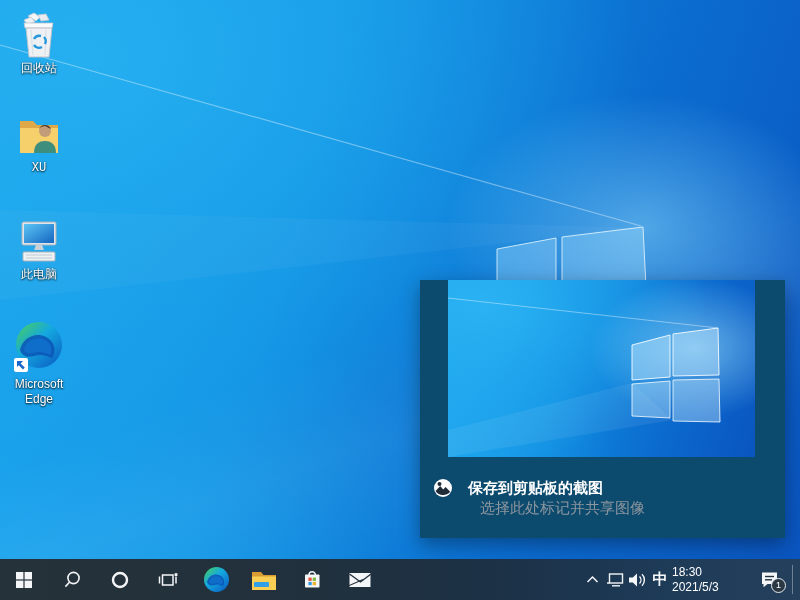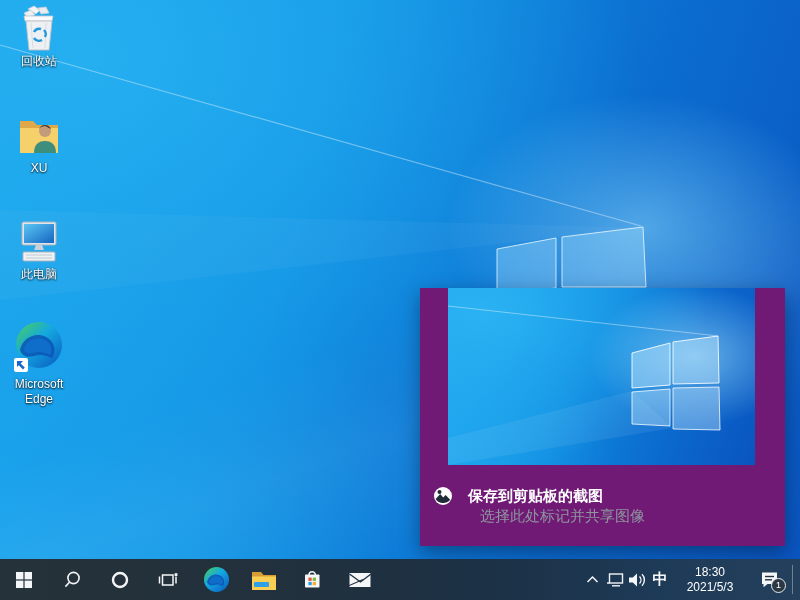--- a/index.html
+++ b/index.html
@@ -20,25 +20,25 @@
       linear-gradient(160deg, rgba(255,255,255,0) 55%, rgba(255,255,255,.05) 68%, rgba(255,255,255,0) 82%);
   }
   .wall-overlay { position:absolute; left:0; top:0; width:800px; height:559px; pointer-events:none; }
 
   
   .icon-item { position:absolute; left:5px; width:68px; display:flex; flex-direction:column;
     align-items:center; cursor:default; }
   .icon-item .glyph { display:block; }
   .icon-item .lbl { margin-top:3px; font-size:12px; line-height:15px; color:#fff; text-align:center;
     text-shadow:0 1px 2px rgba(0,0,0,.85), 0 0 2px rgba(0,0,0,.5); }
-  #di-recycle { top:5px; } #di-xu { top:112px; } #di-pc { top:218px; } #di-edge { top:320px; }
-
-  
-  .toast { position:absolute; left:420px; top:288px; width:365px; height:258px;
-    background:#701a75; box-shadow:0 6px 18px rgba(0,0,0,.35); }
+  #di-recycle { top:12px; } #di-xu { top:112px;font-family:Liberation Mono, monospace; } #di-pc { top:218px; } #di-edge { top:320px; }
+
+  
+  .toast { position:absolute; left:420px; top:280px; width:365px; height:258px;
+    background:#0c4a6e; box-shadow:0 6px 18px rgba(0,0,0,.35); }
   .toast .thumb { position:absolute; left:28px; top:0; width:307px; height:177px;
     background:
       radial-gradient(150px 100px at 247px 68px, rgba(170,235,255,.55), rgba(170,235,255,0) 70%),
       radial-gradient(340px 240px at 12% 14%, rgba(45,180,244,.9), rgba(45,180,244,0) 65%),
       radial-gradient(260px 200px at 2% 98%, rgba(40,175,244,.5), rgba(40,175,244,0) 60%),
       linear-gradient(108deg, #17a4ec 0%, #0f8ce0 40%, #0b68cd 75%, #0a55c0 100%);
     overflow:hidden; }
   .toast-body { position:absolute; left:0; top:177px; width:365px; height:81px;
     display:flex; align-items:flex-start; padding:21px 28px 0 13px; }
   .toast-texts { margin-left:15px; min-width:0; }
@@ -47,21 +47,21 @@
 
   
   .taskbar { position:absolute; left:0; bottom:0; width:800px; height:41px;
     background:linear-gradient(90deg, #263239 0%, #20303d 40%, #1c3146 62%, #1d3a57 82%, #24405c 100%);
     display:flex; align-items:stretch; }
   .tb-btn { width:48px; display:flex; align-items:center; justify-content:center; cursor:default; }
   .tb-spacer { flex:1; }
   .tray-btn { display:flex; align-items:center; justify-content:center; cursor:default; }
   .w24{width:24px;} .w22{width:22px;}
   .ime { width:24px; color:#f4f6f8; font-size:15px; font-weight:bold; }
-  .clock { width:76px; display:flex; flex-direction:column; align-items:center; justify-content:center;
+  .clock { width:76px; display:flex; flex-direction:column; align-items:flex-start; justify-content:center;
     color:#fff; font-size:12px; line-height:15px; }
   .action { width:44px; position:relative; }
   .badge { position:absolute; right:6px; bottom:7px; width:15px; height:15px; border-radius:50%;
     background:#2b3844; border:1px solid #e6eaee; color:#fff; font-size:9px; line-height:13px;
     text-align:center; }
   .divider { width:1px; background:rgba(255,255,255,.35); margin:6px 0; }
   .show-desktop { width:7px; }
 </style>
 </head>
 <body>

